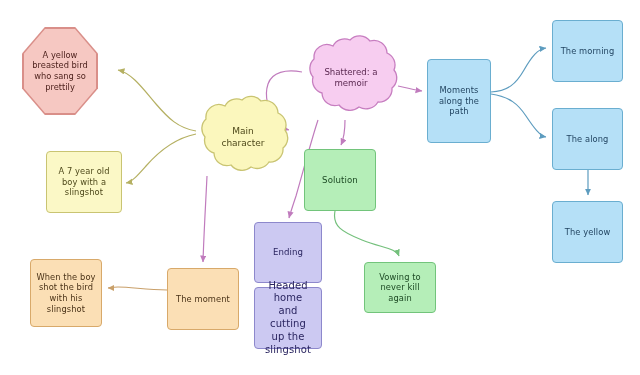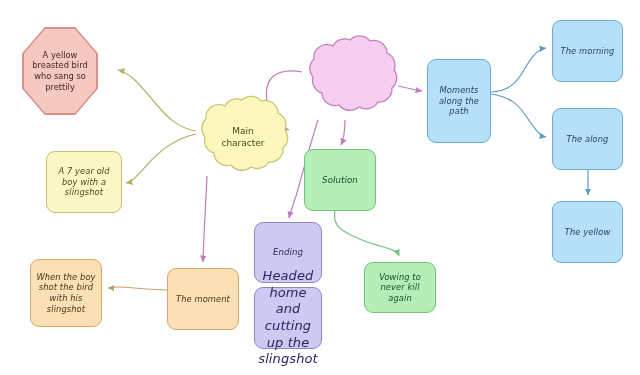--- a/index.html
+++ b/index.html
@@ -34,24 +34,23 @@
     letter-spacing: 0.1px;
     z-index: 3;
   }
   .node .label {
     display: block;
     padding: 0 4px;
     white-space: pre-line;
   }
   
   .rect {
-    border-radius: 9px;
+    border-radius: 4px;
     border-style: solid;
     border-width: 1px;
-    font-style: italic;
   }
   .octagon-outer {
     position: absolute;
     display: flex;
     align-items: center;
     justify-content: center;
     z-index: 3;
   }
   .octagon-fill {
     position: absolute;
@@ -166,20 +165,22 @@
 character</span>
   </div>
 
   <div class="cloud-wrap" style="left:302px; top:34px; width:98px; height:88px;">
     <svg width="98" height="88" viewBox="0 0 98 88">
       <path d="M31,12 a13,13 0 0 1 17,-6 a13,13 0 0 1 20,1 a13,13 0 0 1 17,12
                a13,13 0 0 1 7,17 a13,13 0 0 1 -2,18 a13,13 0 0 1 -14,14
                a14,14 0 0 1 -19,5 a14,14 0 0 1 -20,-2 a13,13 0 0 1 -17,-12
                a13,13 0 0 1 -9,-16 a13,13 0 0 1 1,-18 a13,13 0 0 1 19,-13 z" fill="#f7cdf0" stroke="#c77ec0" stroke-width="1.3"></path>
     </svg>
+    <span class="cloud-text" style="color:#5c2a52; font-size:8.6px;">Shattered: a
+memoir</span>
   </div>
 
   <div class="node rect" style="left:427px; top:59px; width:64px; height:84px; background:#b5e0f7; border-color:#6aaed0;">
     <span class="label" style="color:#1d3f5c; font-size:8.3px;">Moments
 along the
 path</span>
   </div>
 
   <div class="node rect" style="left:552px; top:20px; width:71px; height:62px; background:#b5e0f7; border-color:#6aaed0;">
     <span class="label" style="color:#1d3f5c; font-size:8.3px;">The morning</span>
@@ -201,21 +202,21 @@
     <span class="label" style="color:#1d4a24; font-size:8.3px;">Vowing to
 never kill
 again</span>
   </div>
 
   <div class="node rect" style="left:254px; top:222px; width:68px; height:61px; background:#ccc9f2; border-color:#8d88cc;">
     <span class="label" style="color:#2a2560; font-size:8.6px;">Ending</span>
   </div>
 
   <div class="node rect" style="left:254px; top:287px; width:68px; height:62px; background:#ccc9f2; border-color:#8d88cc;">
-    <span class="label" style="color:#2a2560; font-size:13px;">Headed home
+    <span class="label" style="color:#2a2560; font-size:10px;">Headed home
 and cutting
 up the
 slingshot</span>
   </div>
 
   <div class="node rect" style="left:167px; top:268px; width:72px; height:62px; background:#fbdfb5; border-color:#d8a96a;">
     <span class="label" style="color:#4a3318; font-size:8.3px;text-align:right;">The moment</span>
   </div>
 
   <div class="node rect" style="left:30px; top:259px; width:72px; height:68px; background:#fbdfb5; border-color:#d8a96a;">

